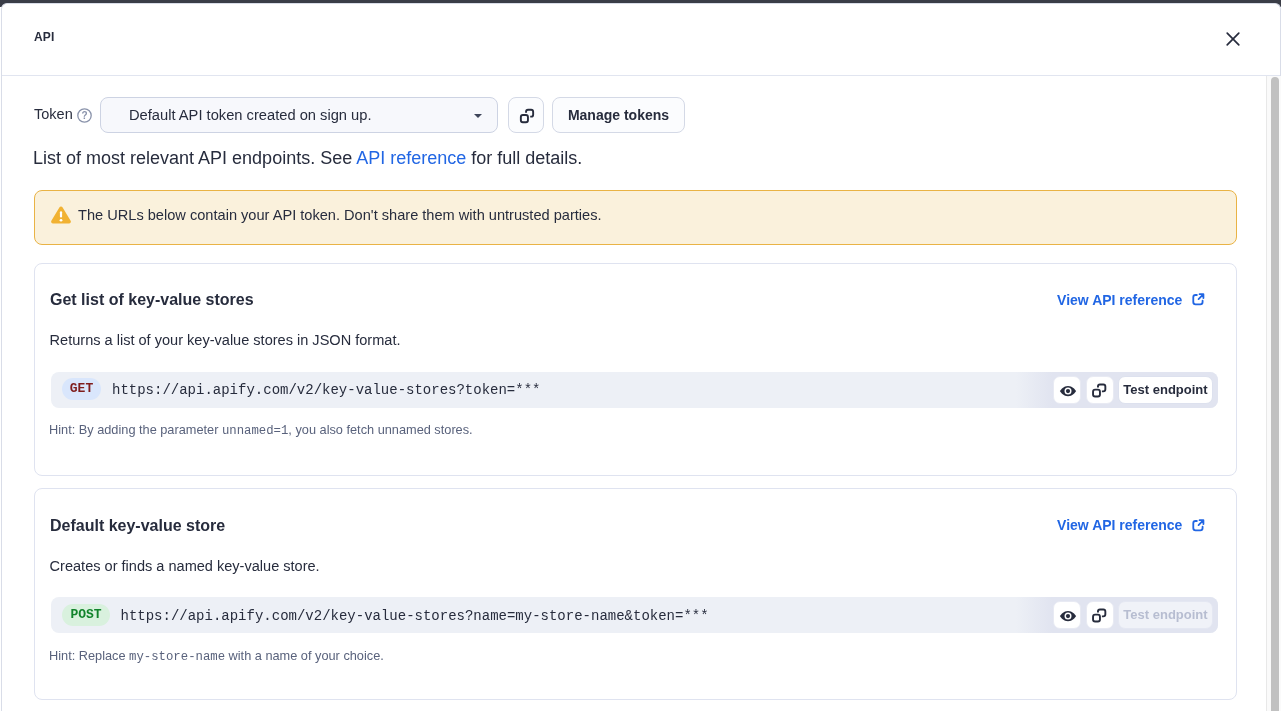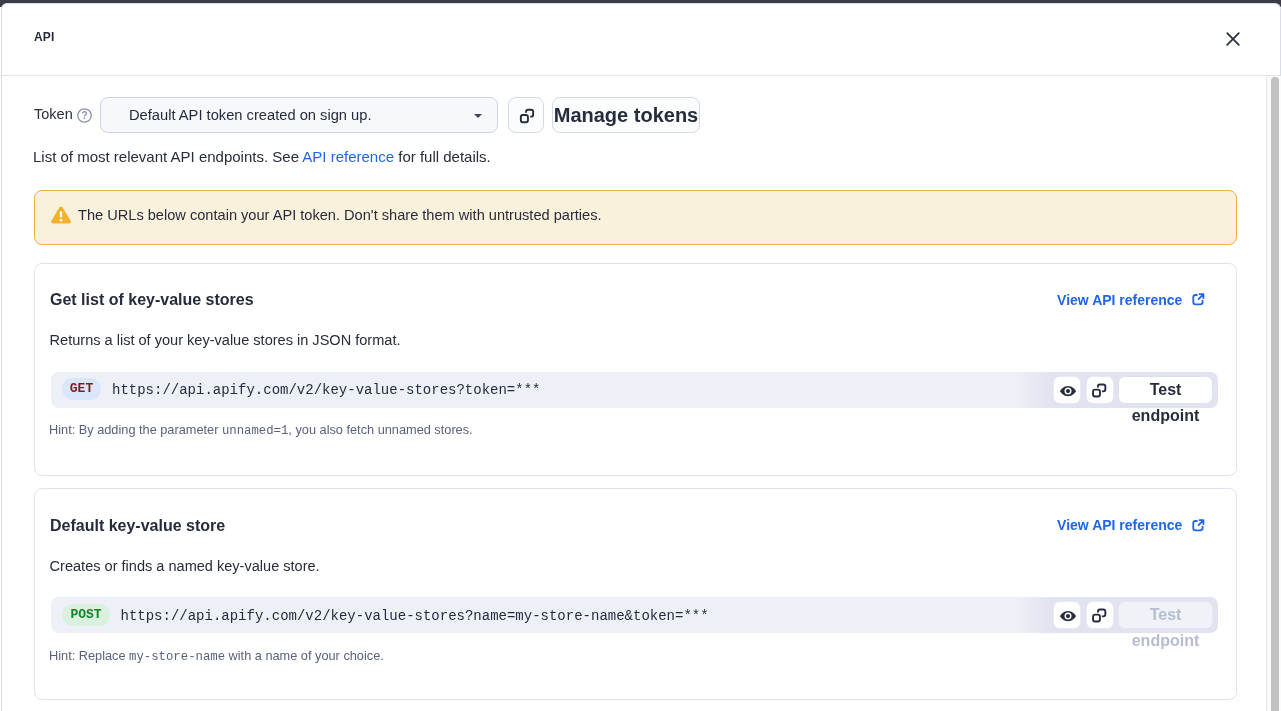--- a/index.html
+++ b/index.html
@@ -22,24 +22,24 @@
   
   .lbl { position:absolute; left:32px; top:101.5px; font-size:14.5px; }
   .qicon { position:absolute; left:75px; top:104px; width:15px; height:15px; }
   .select { position:absolute; left:98px; top:93px; width:398px; height:36px; background:#f7f8fc;
             border:1px solid #cdd3e3; border-radius:8px; font-size:14.7px; line-height:34px;
             padding-left:28px; color:#272c3d; }
   .caret { position:absolute; right:15px; top:16px; width:0; height:0;
            border-left:4px solid transparent; border-right:4px solid transparent; border-top:4.5px solid #3e4559; }
   .btn { background:#fbfcfe; border:1px solid #d4d9e6; border-radius:8px; }
   .copybtn { position:absolute; left:506px; top:93px; width:36px; height:36px; }
-  .managebtn { position:absolute; left:550px; top:93px; width:148px; height:36px;
-               font-size:20px; font-weight:700; line-height:34px; text-align:center; }
+  .managebtn { position:absolute; left:550px; top:93px; width:133px; height:36px;
+               font-size:14px; font-weight:700; line-height:34px; text-align:center; }
 
-  .para { position:absolute; left:31px; top:144px; font-size:15px; }
+  .para { position:absolute; left:31px; top:144px; font-size:18px; }
   .link { color:#2166e4; }
 
   .warn { position:absolute; left:32px; top:186px; width:1203px; height:55px; background:#faf1dc;
           border:1px solid #e9b345; border-radius:8px; }
   .warn .txt { position:absolute; left:43px; top:15.5px; font-size:14.6px; }
   .warnicon { position:absolute; left:15px; top:13.2px; width:22px; height:21px; }
 
   .card { position:absolute; left:32px; width:1203px; height:213px; background:#fff;
           border:1px solid #dfe3f0; border-radius:8px; }
   .card1 { top:258.5px; }
@@ -53,21 +53,21 @@
             background:linear-gradient(to right, rgba(225,228,240,0), #e1e4f0 36px); }
   .method { position:absolute; left:11px; top:6.75px; height:22px; border-radius:11px;
             font-family:"Liberation Mono", monospace; font-size:13px; font-weight:700; line-height:22px; text-align:center; }
   .mget { width:39px; background:#d9e6fc; color:#7f1d1d; }
   .mpost { width:48px; background:#d9f1de; color:#11832b; }
   .eurl { position:absolute; top:10.5px; font-family:"Liberation Mono", monospace; font-size:14px; color:#272c3d; white-space:pre; }
   .iconbtn { position:absolute; top:4px; width:28px; height:28px; background:#fff; border:1px solid #e8eaf3; border-radius:7px; }
   .eyebtn { left:1002px; }
   .cpybtn { left:1035px; }
   .testbtn { position:absolute; left:1067px; top:4px; width:95px; height:28px; background:#fff;
-             border:1px solid #dde1ee; border-radius:7px; font-size:16px; font-weight:700; color:#272c3d;
+             border:1px solid #dde1ee; border-radius:7px; font-size:13px; font-weight:700; color:#272c3d;
              line-height:26px; text-align:center; }
   .testbtn.disabled { background:#f0f2f8; border-color:#e4e7f2; color:#b7bdd1; }
   .hint { position:absolute; left:14px; top:158.5px; font-size:12.75px; color:#59627c; }
   .hint code { font-family:"Liberation Mono", monospace; font-size:12.3px; }
   svg { display:block; }
 </style>
 </head>
 <body>
 <div class="topbar"></div>
 <div class="modal">

